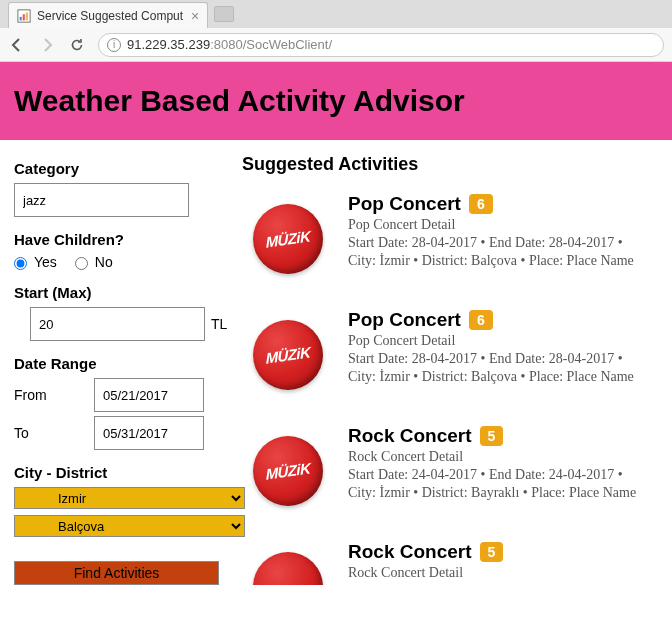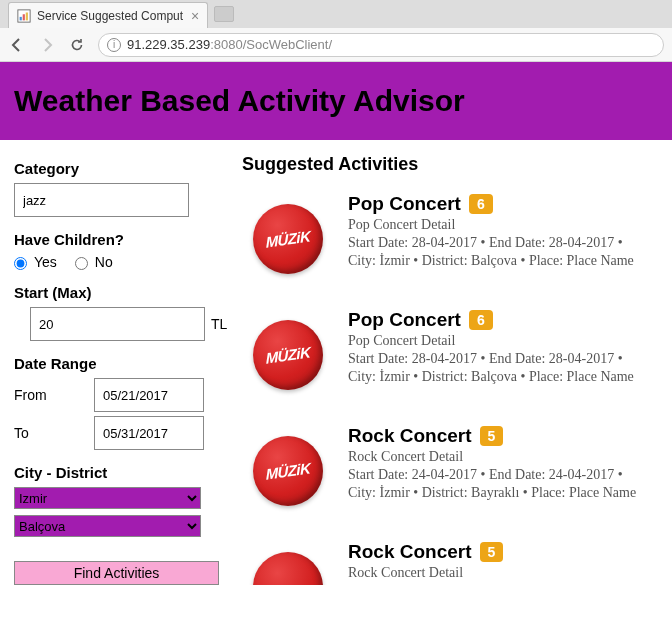--- a/index.html
+++ b/index.html
@@ -11,37 +11,37 @@
   .tab .close { margin-left:8px; color:#888; font-size:14px; line-height:14px; }
   .new-tab { width:20px; height:16px; background:#ccc; border:1px solid #bbb; border-radius:2px; align-self:center; }
   .toolbar { display:flex; align-items:center; height:34px; padding:0 8px; gap:12px; border-bottom:1px solid #d6d6d6; background:#f7f7f7; }
   .nav-btn { width:18px; height:18px; display:flex; align-items:center; justify-content:center; color:#5a5a5a; }
   .nav-btn.disabled { color:#b8b8b8; }
   .url-bar { flex:1; display:flex; align-items:center; height:24px; border:1px solid #ccc; border-radius:12px; padding:0 8px; background:#fff; font-size:13px; color:#666; }
   .url-bar .info-icon { width:14px; height:14px; margin-right:6px; border:1px solid #888; border-radius:50%; color:#888; font-size:10px; display:flex; align-items:center; justify-content:center; }
   .url-bar .host { color:#333; }
   .url-bar .port, .url-bar .path { color:#888; }
 
-  .page-header { background:#a21caf; padding:22px 14px; }
+  .page-header { background:#ec4899; padding:22px 14px; }
   .page-header h1 { margin:0; font-size:30px; font-weight:bold; color:#000; }
 
   .content { display:flex; }
   .sidebar { width:228px; padding:14px 10px 10px 14px; background:#fff; flex-shrink:0; }
   .sidebar h3 { margin:14px 0 6px 0; font-size:15px; font-weight:bold; color:#000; }
   .sidebar h3:first-child { margin-top:6px; }
   .text-input { width:175px; height:34px; border:1px solid #888; padding:0 8px; font-size:13px; background:#fff; }
   .radio-group { font-size:14px; display:flex; align-items:flex-end; gap:4px; }
   .radio-group input { margin:0 3px 0 0; }
   .radio-group label { margin-right:14px; }
   .price-row { display:flex; align-items:center; gap:6px;margin-left:16px; }
   .price-row span { font-size:14px; }
   .date-grid { display:grid; grid-template-columns:80px 115px; row-gap:4px; align-items:center; font-size:14px; }
   .date-grid .text-input { width:110px; }
-  .select { width:187px; height:22px; border:1px solid #888; font-size:13px; margin-bottom:6px; background:#a21caf; }
-  .find-btn { width:205px; height:24px; margin-top:18px; border:1px solid #888; background:#f9a8d4; font-size:14px; cursor:pointer; }
+  .select { width:231px; height:22px; border:1px solid #888; font-size:13px; margin-bottom:6px; background:#eab308;padding-left:39px; }
+  .find-btn { width:205px; height:24px; margin-top:18px; border:1px solid #888; background:#c2410c; font-size:14px; cursor:pointer; }
 
   .main { flex:1; padding:10px 6px 10px 14px; }
   .main h2 { margin:4px 0 18px 0; font-size:18px; font-weight:bold; color:#000; }
   .activity { display:flex; margin-bottom:24px; }
   .thumb { width:92px; height:92px; margin-right:14px; display:flex; align-items:center; justify-content:center; flex-shrink:0; }
   .muzik-logo { width:70px; height:70px; border-radius:50%; background:radial-gradient(circle at 35% 30%, #e94545 0%, #d21f1f 55%, #a31414 100%); position:relative; box-shadow:inset -3px -3px 6px rgba(0,0,0,0.3), 0 2px 4px rgba(0,0,0,0.25); }
   .muzik-logo span { position:absolute; top:50%; left:50%; transform:translate(-50%,-50%) rotate(-8deg) skewX(-6deg); color:#fff; font-weight:900; font-size:15px; letter-spacing:-0.5px; font-style:italic; font-family: "Arial Black", Arial, sans-serif; }
   .act-body { flex:1; overflow:hidden; }
   .act-title-line { display:flex; align-items:center; gap:8px; }
   .act-title { font-size:19px; font-weight:bold; color:#000000; white-space:nowrap;}

